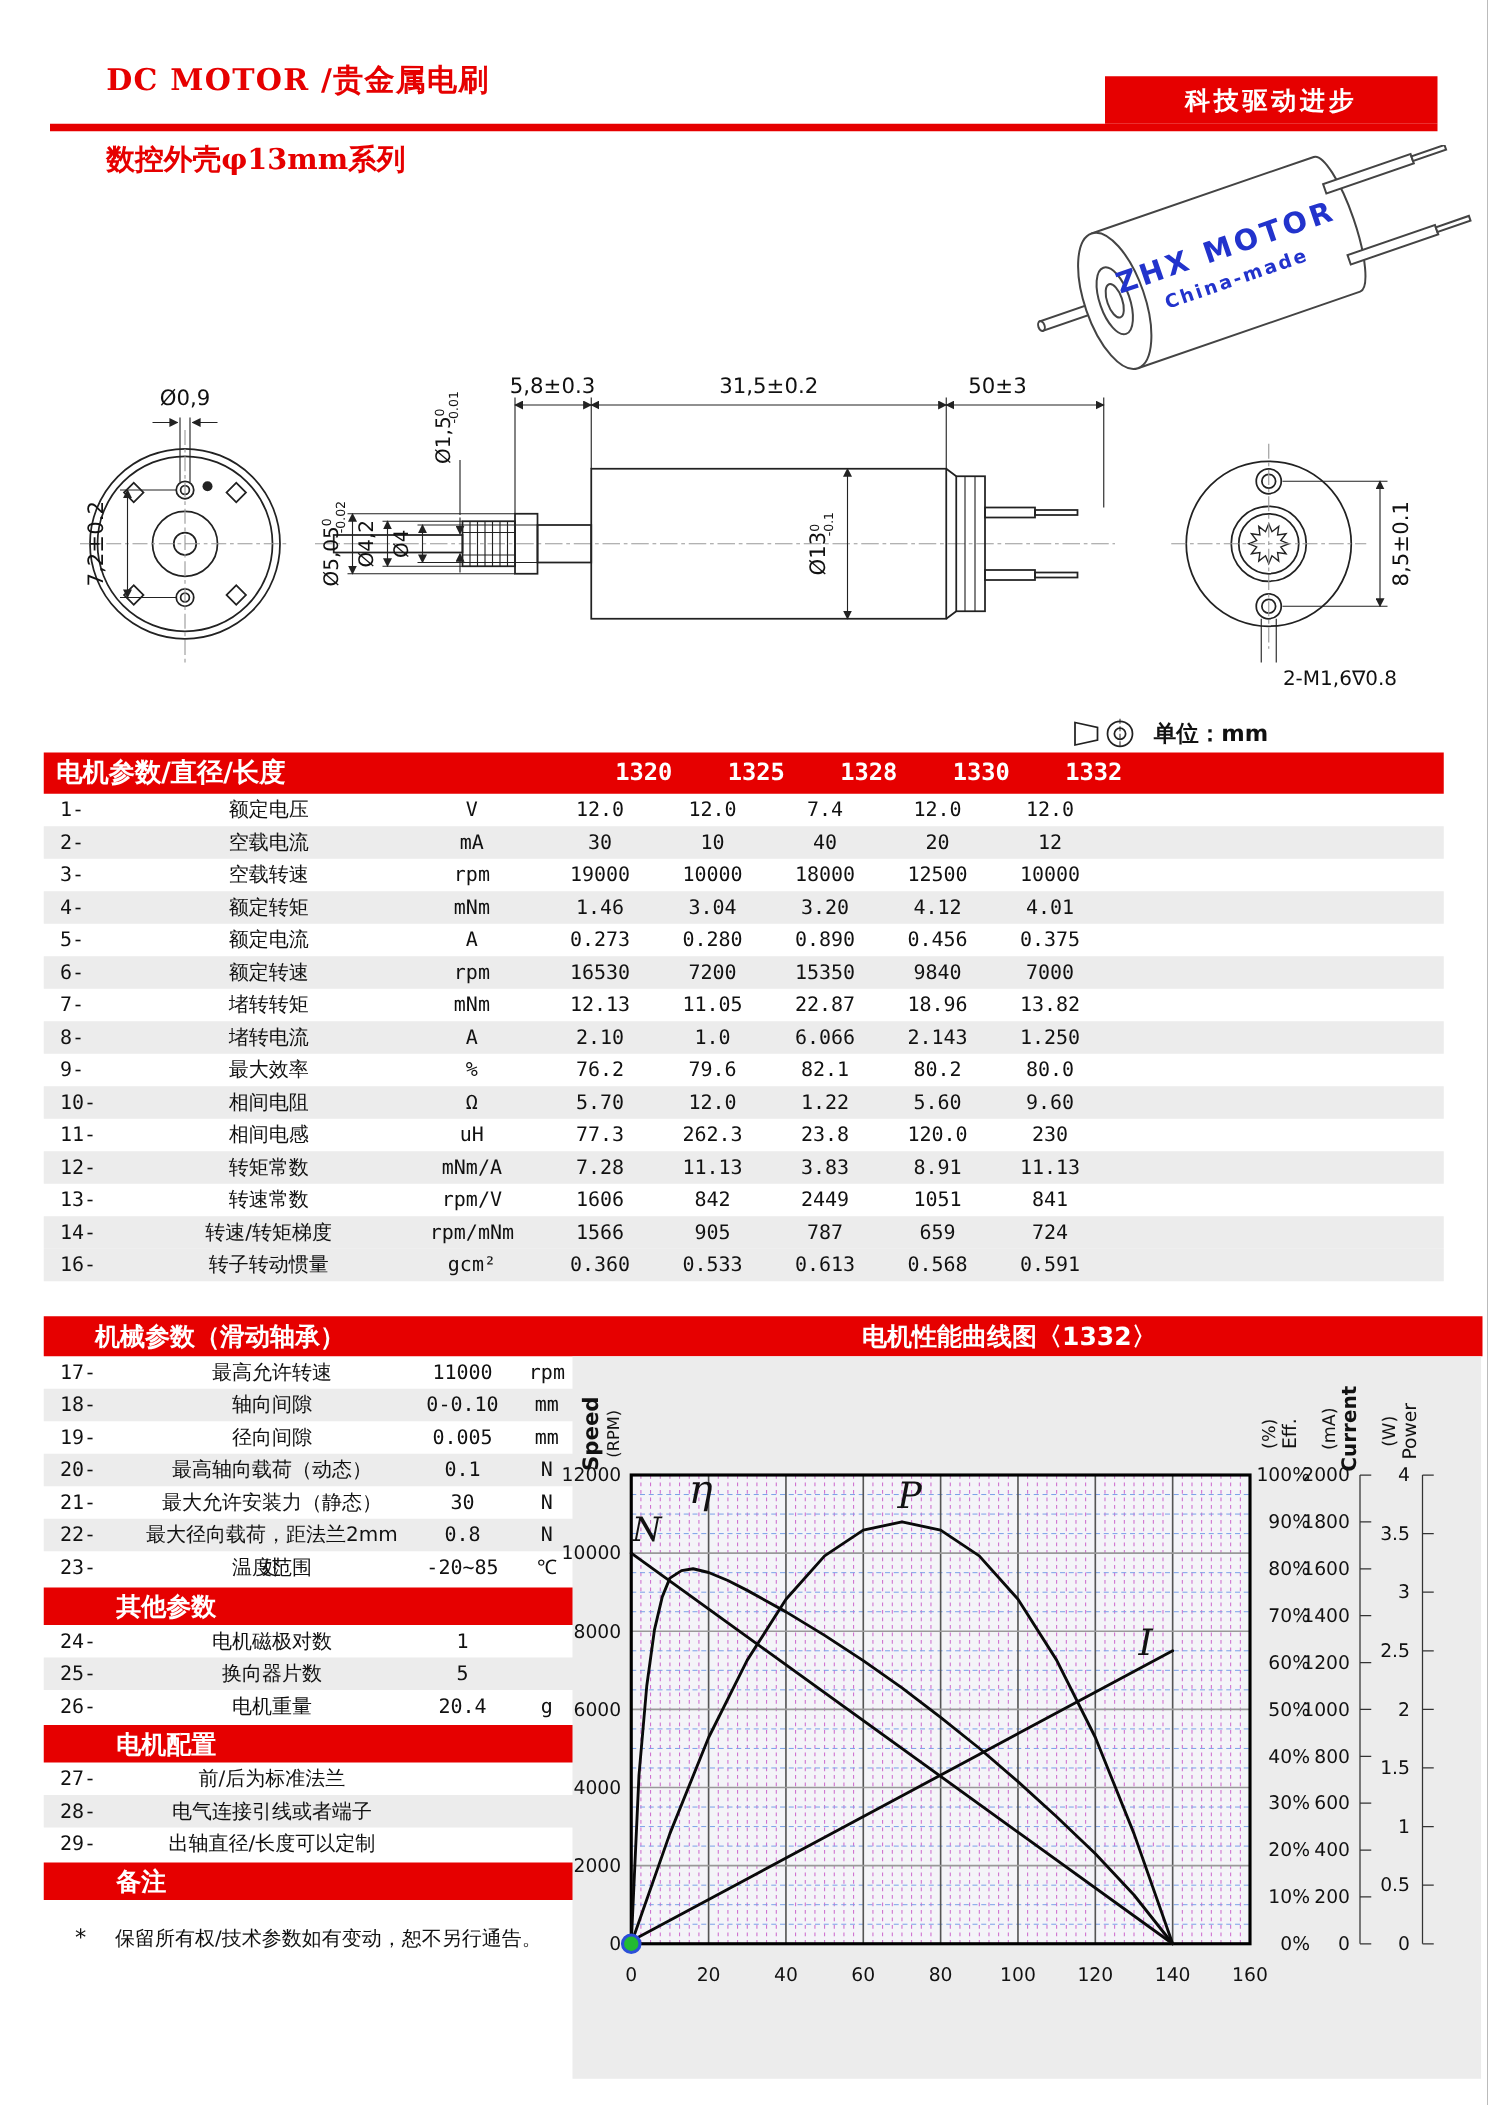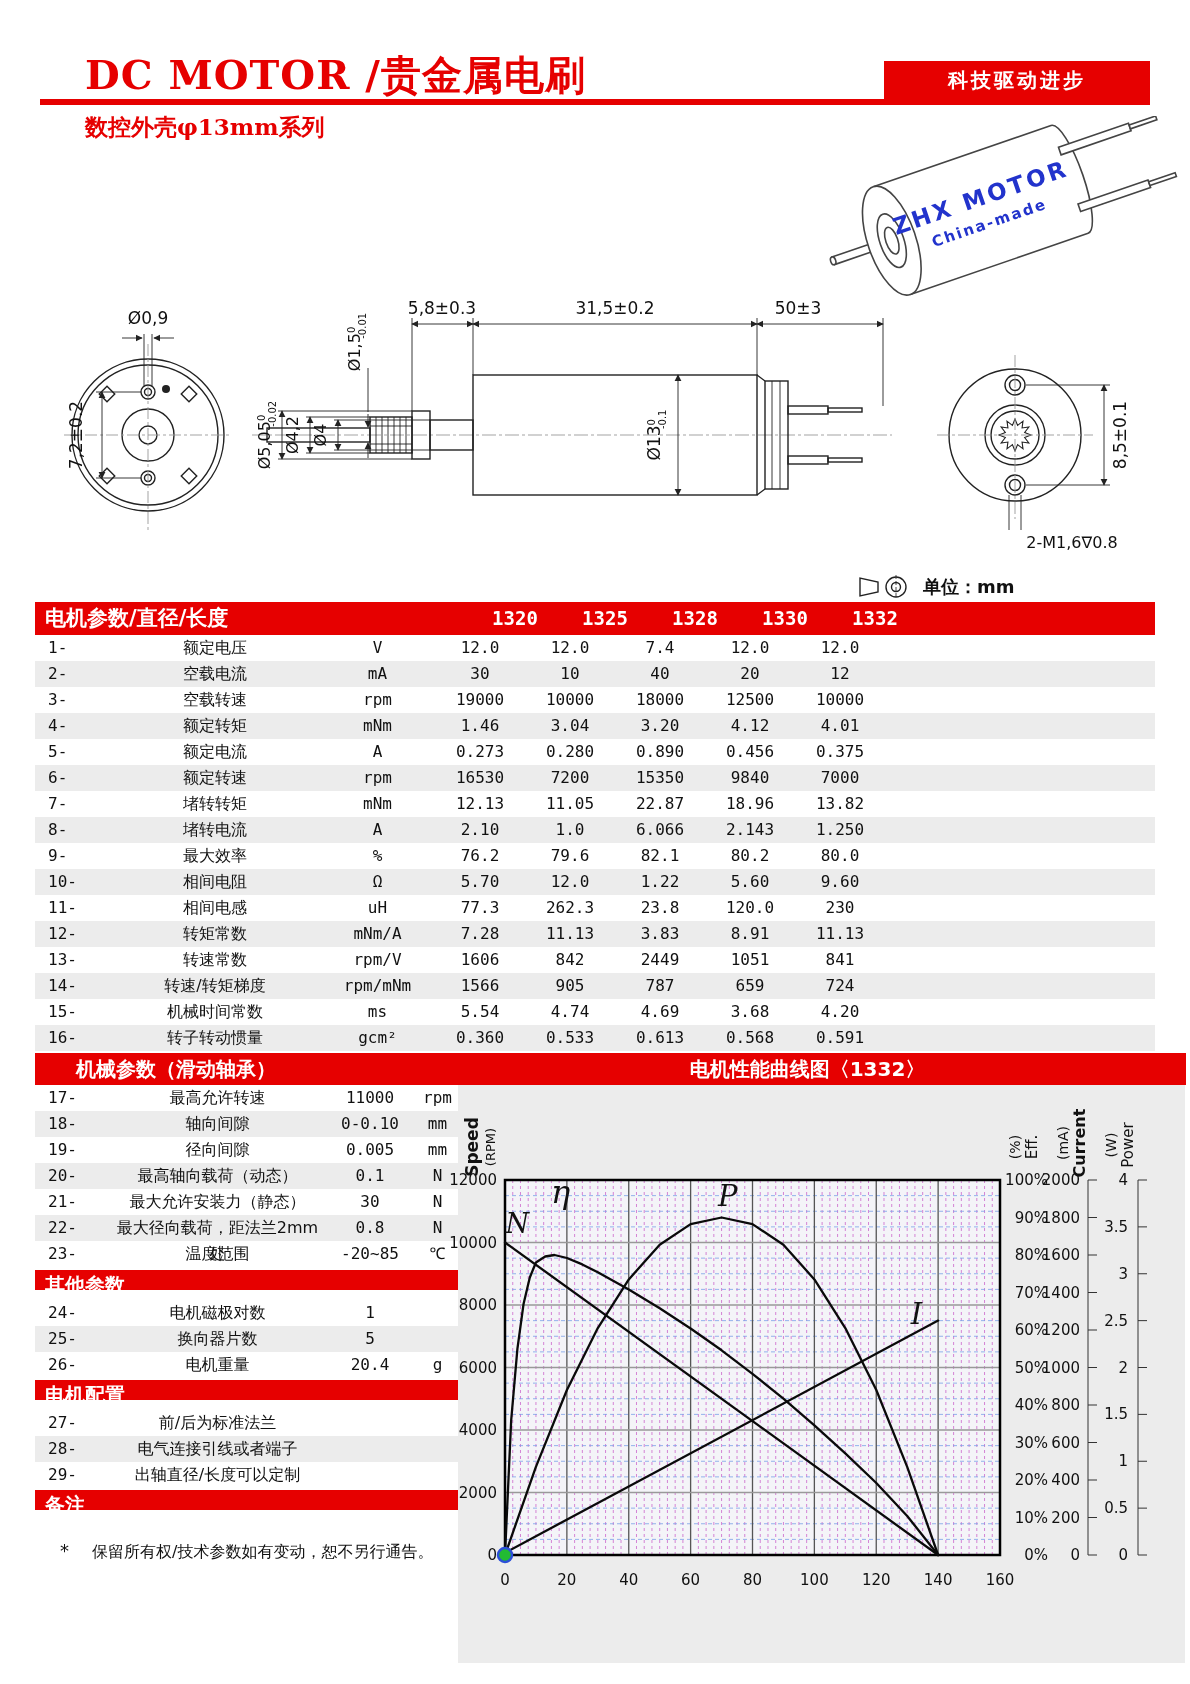--- a/index.html
+++ b/index.html
@@ -1,41 +1,41 @@
 <!DOCTYPE html>
 <html><head>
 <meta charset="utf-8">
 <style>
   html,body{margin:0;padding:0;background:#888;}
   .page{position:relative;width:1190px;height:1684px;background:#ffffff;
         font-family:"DejaVu Sans","Liberation Sans",sans-serif;color:#111;overflow:hidden;margin:0 auto;}
   
   .hdr-title{position:absolute;left:85px;top:48px;font-family:"DejaVu Serif","Liberation Serif",serif;
-             font-weight:bold;font-size:40px;color:#e60000;letter-spacing:1px;white-space:nowrap;}
+             font-weight:bold;font-size:24px;color:#e60000;letter-spacing:1px;white-space:nowrap;}
   .hdr-banner{position:absolute;left:884px;top:61px;width:266px;height:38px;background:#e60000;color:#fff;
               font-weight:bold;font-size:20px;text-align:center;line-height:38px;letter-spacing:3px;}
   .hdr-rule{position:absolute;left:40px;top:99px;width:1110px;height:6px;background:#e60000;}
   .hdr-subtitle{position:absolute;left:85px;top:112px;font-family:"DejaVu Serif","Liberation Serif",serif;
                 font-weight:bold;font-size:23px;color:#e60000;white-space:nowrap;}
   
   #motor-art{position:absolute;left:760px;top:116px;}
   #dim-drawing{position:absolute;left:30px;top:272px;}
   #chart{position:absolute;left:430px;top:1085px;}
   
   .unit-row{position:absolute;left:856px;top:574px;display:flex;align-items:center;gap:9px;font-size:18px;font-weight:bold;}
   
   .band{position:absolute;background:#e60000;color:#fff;font-weight:bold;}
   .blabel{margin-left:10px;font-size:20px;}
   .main-band{left:35px;top:602px;width:1120px;height:33px;line-height:33px;}
   .main-band .blabel{font-size:21px;}
   .model{position:absolute;top:0;width:90px;text-align:center;line-height:33px;font-size:19px;font-weight:bold;
          font-family:"DejaVu Sans Mono","Liberation Mono",monospace;}
   .band2{left:35px;top:1053px;width:1120px;height:32px;line-height:32px;padding-left:31px;}
   .chart-title{position:absolute;left:425px;top:0;width:695px;text-align:center;font-size:20px;}
-  .sband{width:425px;height:20px;line-height:30px;}
+  .sband{width:425px;height:30px;line-height:30px;padding-left:48px;}
   
   #main-rows{position:absolute;left:35px;top:635px;width:1120px;}
   .trow{display:grid;grid-template-columns:75px 210px 115px repeat(5,90px);height:26px;line-height:26px;font-size:16px;}
   .trow.alt,.lrow.alt{background:#ececec;}
   .c-no{padding-left:13px;text-align:left;}
   .c-label,.c-unit,.c-val,.c-lval,.c-lunit{text-align:center;}
   .mono{font-family:"DejaVu Sans Mono","Liberation Mono",monospace;}
   #mech-rows{position:absolute;left:35px;top:1085px;width:425px;}
   #other-rows{position:absolute;left:35px;top:1300px;width:425px;}
   #config-rows{position:absolute;left:35px;top:1410px;width:425px;}
@@ -326,30 +326,20 @@
       </div>
       <div class="trow alt">
         <span class="c-no mono">14-</span>
         <span class="c-label">转速/转矩梯度</span>
         <span class="c-unit mono">rpm/mNm</span>
         <span class="c-val mono">1566</span>
         <span class="c-val mono">905</span>
         <span class="c-val mono">787</span>
         <span class="c-val mono">659</span>
         <span class="c-val mono">724</span>
-      </div>
-      <div class="trow">
-        <span class="c-no mono">15-</span>
-        <span class="c-label">机械时间常数</span>
-        <span class="c-unit mono">ms</span>
-        <span class="c-val mono">5.54</span>
-        <span class="c-val mono">4.74</span>
-        <span class="c-val mono">4.69</span>
-        <span class="c-val mono">3.68</span>
-        <span class="c-val mono">4.20</span>
       </div>
       <div class="trow alt">
         <span class="c-no mono">16-</span>
         <span class="c-label">转子转动惯量</span>
         <span class="c-unit mono">gcm²</span>
         <span class="c-val mono">0.360</span>
         <span class="c-val mono">0.533</span>
         <span class="c-val mono">0.613</span>
         <span class="c-val mono">0.568</span>
         <span class="c-val mono">0.591</span>

